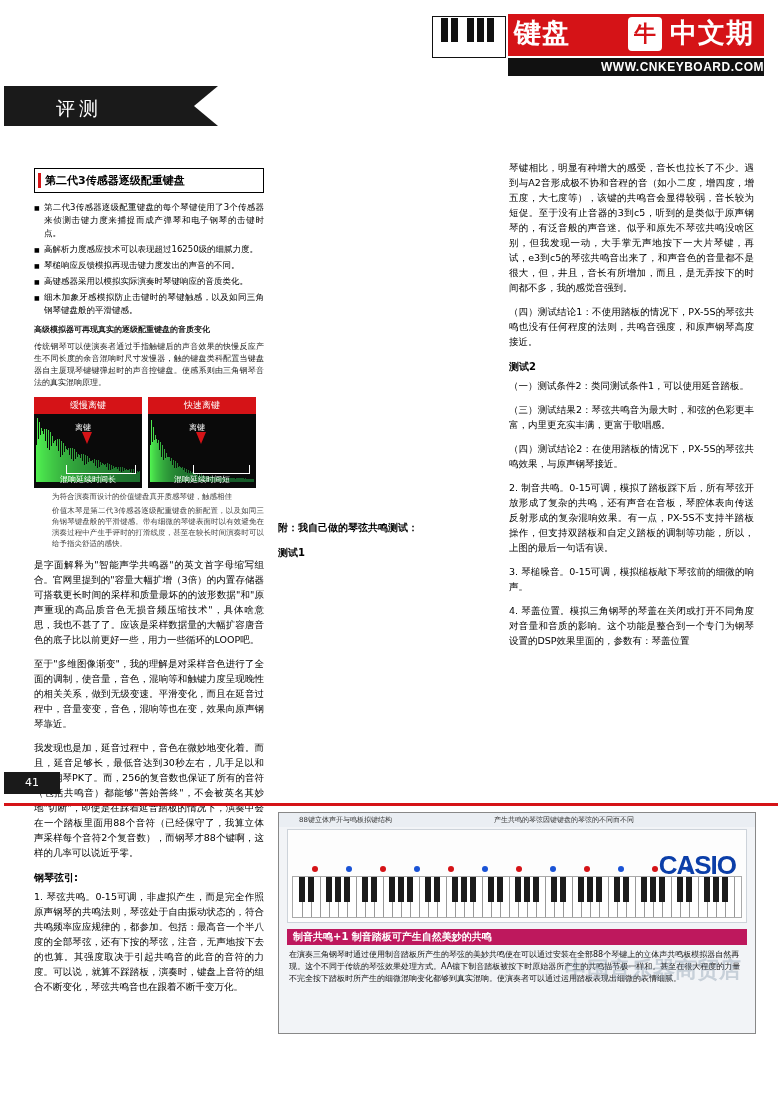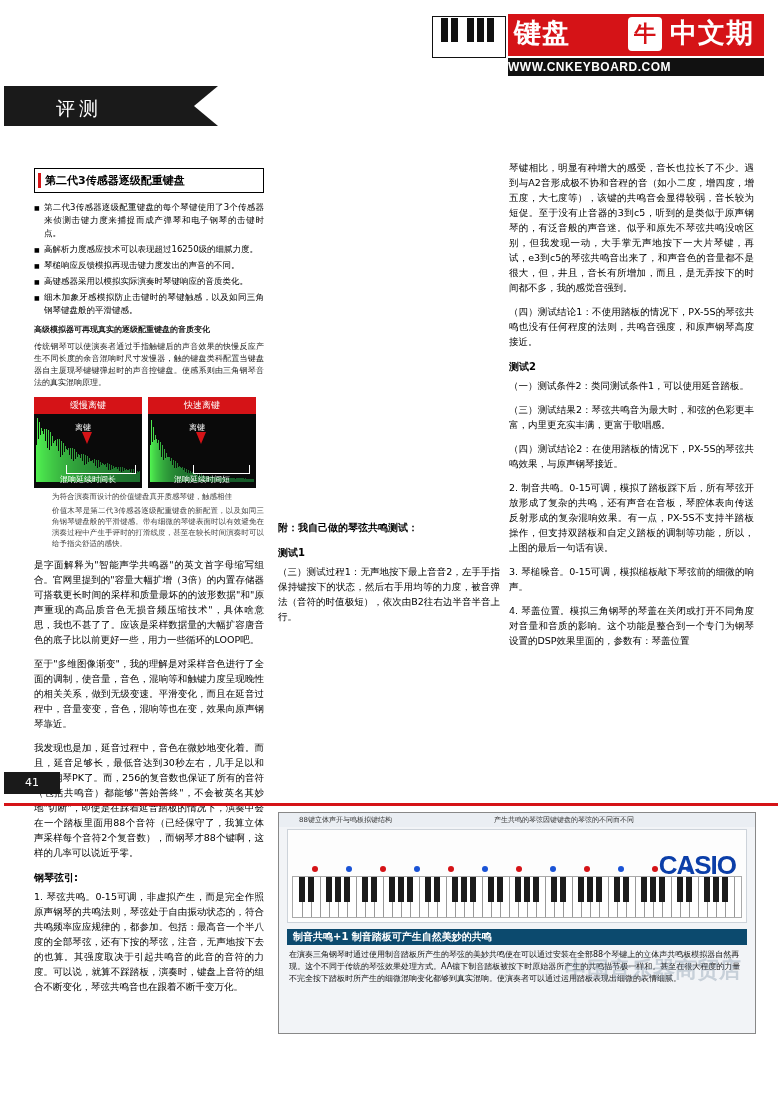--- a/index.html
+++ b/index.html
@@ -17,21 +17,21 @@
   .mast-red .cn{
     position:absolute;left:6px;top:1px;color:#fff;font-size:27px;font-weight:bold;
     letter-spacing:1px;font-family:"DejaVu Sans",sans-serif;
   }
   .mast-red .cow{
     position:absolute;left:120px;top:3px;width:34px;height:34px;background:#fff;border-radius:4px;
     color:#d51317;font-size:22px;font-weight:bold;text-align:center;line-height:34px;
   }
   .mast-url{
     position:absolute;left:76px;top:44px;width:256px;height:18px;background:#111;color:#fff;
-    font-size:12px;font-weight:bold;text-align:left;line-height:18px;letter-spacing:.5px;
+    font-size:12px;font-weight:bold;text-align:right;line-height:18px;letter-spacing:.5px;
     font-family:"Liberation Sans",sans-serif;
   }
   
   .banner{position:absolute;left:0;top:86px;width:190px;height:40px;background:#1a1a1a;}
   .banner-txt{position:absolute;left:52px;top:96px;color:#fff;font-size:19px;letter-spacing:4px;}
   .banner-arrow{
     position:absolute;left:190px;top:86px;width:0;height:0;
     border-top:20px solid #1a1a1a;border-bottom:20px solid #1a1a1a;border-right:24px solid transparent;
   }
   
@@ -66,21 +66,21 @@
   .product{position:absolute;left:274px;top:812px;width:476px;height:220px;border:1px solid #888;background:#f2f4f7;overflow:hidden;}
   .prod-top{position:absolute;left:0;top:0;width:100%;height:14px;background:#eaeef3;font-size:7px;color:#333;}
   .prod-top span{position:absolute;top:2px;}
   .kbd-panel{position:absolute;left:8px;top:16px;right:8px;height:92px;background:#fdfdfd;border:1px solid #cdd3da;}
   .kbd-white{position:absolute;left:4px;top:46px;right:4px;height:40px;background:#fff;border:1px solid #aaa;}
   .kb{position:absolute;top:0;width:9px;height:40px;border-right:1px solid #999;}
   .kbk{position:absolute;top:0;width:6px;height:25px;background:#1b1b1b;}
   .ledrow{position:absolute;left:4px;top:36px;right:4px;height:8px;}
   .led{position:absolute;width:6px;height:6px;border-radius:50%;}
   .casio{position:absolute;right:10px;top:20px;color:#0b3ea8;font-weight:bold;font-size:26px;font-family:"Liberation Sans",sans-serif;letter-spacing:-1px;}
-  .prod-red-bar{position:absolute;left:8px;top:116px;right:8px;height:16px;background:#0c4a6e;color:#fff;font-size:10px;font-weight:bold;line-height:16px;padding-left:6px;}
+  .prod-red-bar{position:absolute;left:8px;top:116px;right:8px;height:16px;background:#be185d;color:#fff;font-size:10px;font-weight:bold;line-height:16px;padding-left:6px;}
   .prod-text{position:absolute;left:10px;top:136px;right:10px;font-size:8px;line-height:12px;color:#111;}
   .wm{position:absolute;right:14px;top:142px;font-size:22px;color:rgba(120,140,160,.35);font-weight:bold;}
   
   .folio{position:absolute;left:0;bottom:26px;width:56px;height:22px;background:#1a1a1a;color:#fff;font-size:11px;line-height:22px;text-align:center;}
   .botline{position:absolute;left:0;bottom:14px;width:778px;height:3px;background:#d51317;}
 </style>
 </head>
 <body>
 
 <div class="page">
@@ -357,21 +357,20 @@
     <p class="body">我发现也是加，延音过程中，音色在微妙地变化着。而且，延音足够长，最低音达到30秒左右，几手足以和原声钢琴PK了。而，256的复音数也保证了所有的音符（包括共鸣音）都能够"善始善终"，不会被英名其妙地"切断"，即使是在踩着延音踏板的情况下，演奏中会在一个踏板里面用88个音符（已经保守了，我算立体声采样每个音符2个复音数），而钢琴才88个键啊，这样的几率可以说近乎零。</p>
 
     <div class="hdr">钢琴弦引:</div>
     <p class="body">1. 琴弦共鸣。0-15可调，非虚拟产生，而是完全作照原声钢琴的共鸣法则，琴弦处于自由振动状态的，符合共鸣频率应应规律的，都参加。包括：最高音一个半八度的全部琴弦，还有下按的琴弦，注音，无声地按下去的也算。其强度取决于引起共鸣音的此音的音符的力度。可以说，就算不踩踏板，演奏时，键盘上音符的组合不断变化，琴弦共鸣音也在跟着不断千变万化。</p>
   </div>
 
   <div class="col c2">
     <div style="height:352px"></div>
     <div class="hdr" style="margin-top:0">附：我自己做的琴弦共鸣测试：</div>
     <div class="hdr">测试1</div>
-    <p class="body">（三）测试过程1：无声地按下最上音音2，左手手指保持键按下的状态，然后右手用均等的力度，被音弹法（音符的时值极短），依次由B2往右边半音半音上行。</p>
   </div>
 
   <div class="col c3">
     <p class="body">琴键相比，明显有种增大的感受，音长也拉长了不少。遇到与A2音形成极不协和音程的音（如小二度，增四度，增五度，大七度等），该键的共鸣音会显得较弱，音长较为短促。至于没有止音器的3到c5，听到的是类似于原声钢琴的，有泛音般的声音迷。似乎和原先不琴弦共鸣没啥区别，但我发现一动，大手掌无声地按下一大片琴键，再试，e3到c5的琴弦共鸣音出来了，和声音色的音量都不是很大，但，井且，音长有所增加，而且，是无弄按下的时间都不多，我的感觉音强到。</p>
     <p class="body">（四）测试结论1：不使用踏板的情况下，PX-5S的琴弦共鸣也没有任何程度的法则，共鸣音强度，和原声钢琴高度接近。</p>
     <div class="hdr">测试2</div>
     <p class="body">（一）测试条件2：类同测试条件1，可以使用延音踏板。</p>
     <p class="body">（三）测试结果2：琴弦共鸣音为最大时，和弦的色彩更丰富，内里更充实丰满，更富于歌唱感。</p>
     <p class="body">（四）测试结论2：在使用踏板的情况下，PX-5S的琴弦共鸣效果，与原声钢琴接近。</p>
     <p class="body">2. 制音共鸣。0-15可调，模拟了踏板踩下后，所有琴弦开放形成了复杂的共鸣，还有声音在音板，琴腔体表向传送反射形成的复杂混响效果。有一点，PX-5S不支持半踏板操作，但支持双踏板和自定义踏板的调制等功能，所以，上图的最后一句话有误。</p>

